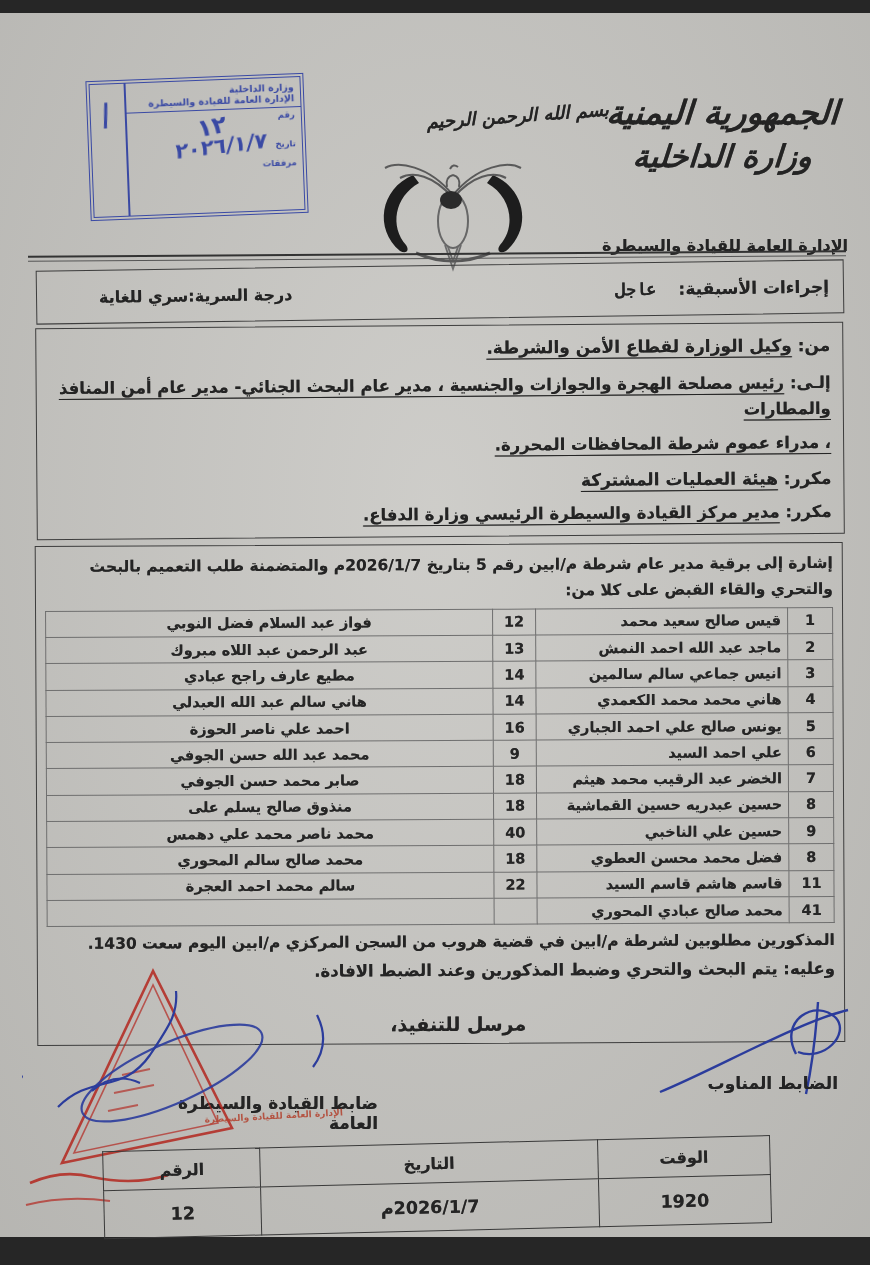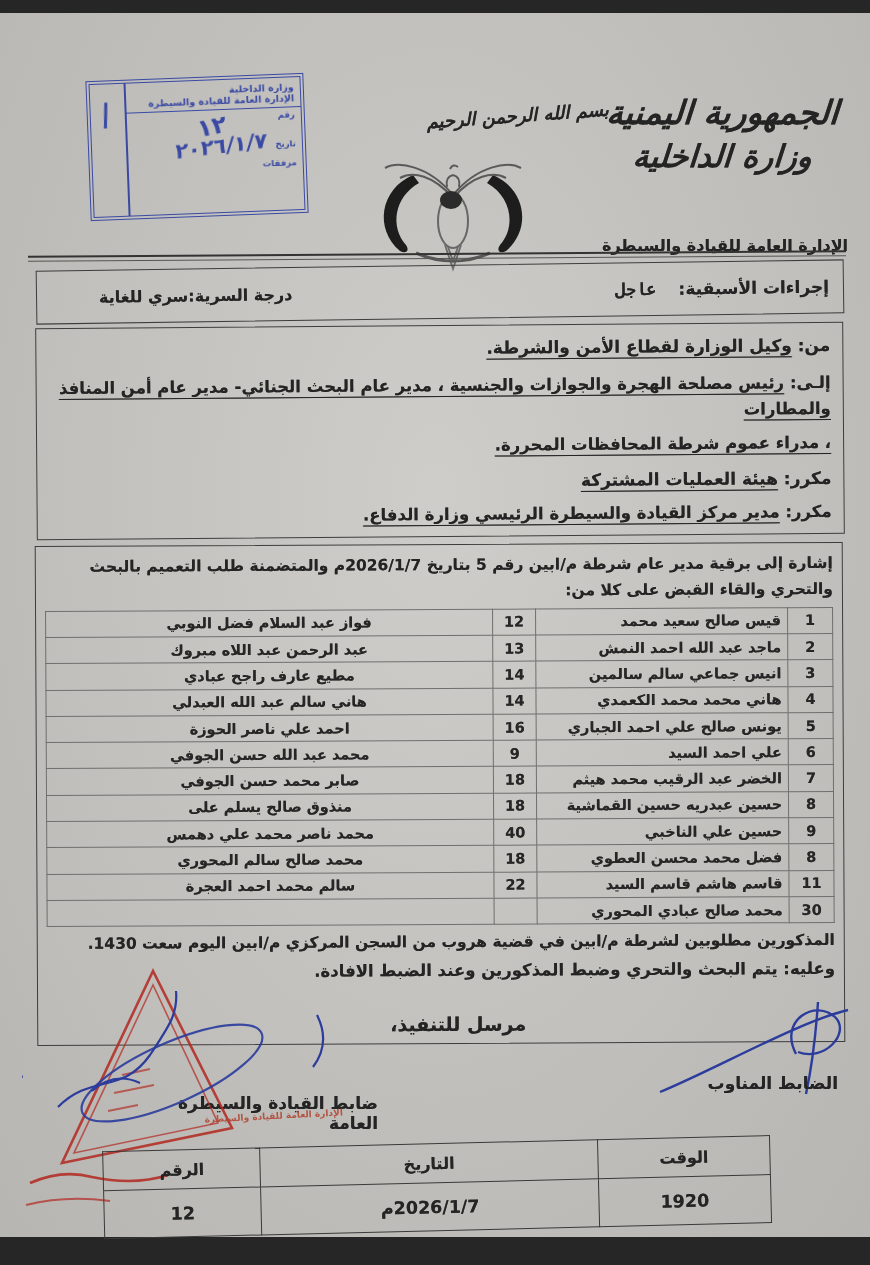--- a/index.html
+++ b/index.html
@@ -204,21 +204,21 @@
             <td class="num2">18</td>
             <td class="nm2">محمد صالح سالم المحوري</td>
           </tr>
       <tr>
             <td class="num">11</td>
             <td class="nm1">قاسم هاشم قاسم السيد</td>
             <td class="num2">22</td>
             <td class="nm2">سالم محمد احمد العجرة</td>
           </tr>
       <tr>
-            <td class="num">30</td>
+            <td class="num">41</td>
             <td class="nm1">محمد صالح عبادي المحوري</td>
             <td class="num2"></td>
             <td class="nm2"></td>
           </tr>
     </tbody>
       </table>
 
     <div class="ink" style="font-size:15.5px; font-weight:600; margin-top:8px;">المذكورين مطلوبين لشرطة م/ابين في قضية هروب من السجن المركزي م/ابين اليوم سعت 1430.</div>
     <div class="ink b" style="font-size:16.5px; margin-top:10px;">وعليه: يتم البحث والتحري وضبط المذكورين وعند الضبط الافادة.</div>
     <div class="abs ink b" style="left:300px; top:468px; width:240px; text-align:center; font-size:19px;">مرسل للتنفيذ،</div>

